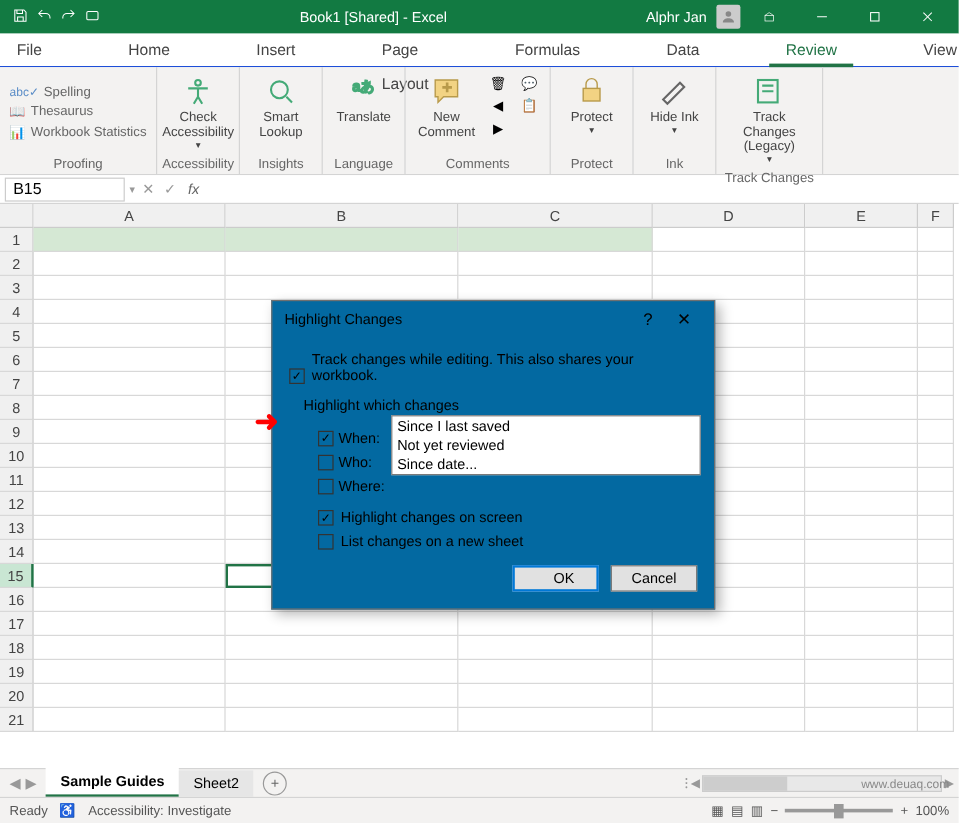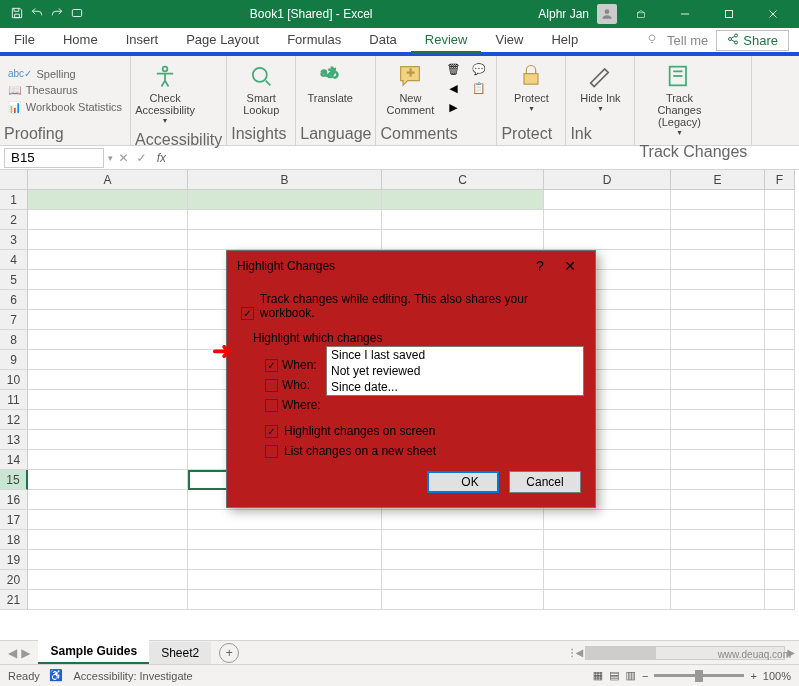--- a/index.html
+++ b/index.html
@@ -8,31 +8,31 @@
   
   .titlebar { background:#127a42; color:#fff; height:28px; display:flex; align-items:center; font-size:12px; }
   .tb-left { display:flex; align-items:center; gap:6px; padding-left:10px; }
   .tb-center { flex:1; text-align:center; }
   .tb-right { display:flex; align-items:center; gap:4px; padding-right:6px; }
   .tb-btn { width:40px; height:28px; display:flex; align-items:center; justify-content:center; }
   .tb-icon { width:14px; height:14px; fill:#fff; }
   .avatar { width:20px; height:20px; background:#ccc; border-radius:2px; display:flex; align-items:center; justify-content:center; }
   
   
-  .ribbon-tabs { background:#fff; height:28px; display:flex; align-items:center; border-bottom:4px solid #1d4ed8; font-size:13px; }
+  .ribbon-tabs { background:#fff; height:28px; display:flex; align-items:flex-start; border-bottom:1px solid #1d4ed8; font-size:13px;gap:44px; }
   .rt { padding:0 14px; height:28px; line-height:28px; color:#444; cursor:pointer; }
   .rt.active { color:#217346; border-bottom:3px solid #217346; font-weight:500; }
   .rt-end { margin-left:auto; display:flex; align-items:center; gap:8px; padding-right:10px; }
   .share-btn { border:1px solid #c0c0c0; padding:2px 10px; font-size:13px; color:#217346; display:flex; align-items:center; gap:4px; }
   
   
   .ribbon { background:#f3f2f1; height:90px; display:flex; border-bottom:1px solid #d4d4d4; font-size:11px; }
   .group { display:flex; flex-direction:column; border-right:1px solid #d4d4d4; padding:2px 4px 0; }
   .group-body { flex:1; display:flex; align-items:flex-start; }
-  .group-label { text-align:left; color:#666; padding:2px 0; font-size:16px; }
+  .group-label { text-align:center; color:#666; padding:2px 0; font-size:11px; }
   .proof-item { display:flex; align-items:center; gap:4px; padding:2px 4px; color:#666; }
   .big-btn { display:flex; flex-direction:column; align-items:center; justify-content:flex-start; padding:4px 6px; width:60px; color:#444; text-align:center; }
   .big-btn svg { width:28px; height:28px; margin-bottom:2px; }
   .small-col { display:flex; flex-direction:column; gap:1px; padding:2px 4px; }
   .small-i { width:18px; height:18px; display:flex; align-items:center; justify-content:center; }
   
   
   .formula-bar { height:24px; display:flex; align-items:center; border-bottom:1px solid #d4d4d4; font-size:12px; background:#fff; }
   .name-box { width:100px; border:1px solid #ccc; margin:2px 4px; padding:2px 6px; height:20px; }
   .fb-btns { display:flex; gap:8px; padding:0 6px; color:#999; }
@@ -63,21 +63,21 @@
   .scroll-track { width:200px; height:14px; background:#e8e8e8; border:1px solid #ccc; position:relative; }
   .scroll-thumb { position:absolute; left:0; top:0; height:100%; width:70px; background:#cdcdcd; }
   
   
   .status-bar { position:absolute; bottom:0; left:0; right:0; height:22px; background:#f3f2f1; display:flex; align-items:center; font-size:11px; color:#555; border-top:1px solid #d4d4d4; padding:0 8px; }
   .zoom-ctrl { margin-left:auto; display:flex; align-items:center; gap:6px; }
   .zoom-track { width:90px; height:3px; background:#999; position:relative; }
   .zoom-thumb { position:absolute; top:-4px; left:50%; width:8px; height:12px; background:#999; transform:translateX(-50%); }
   
   
-  .dialog { position:absolute; top:250px; left:226px; width:370px; background:#b91c1c; border:1px solid #707070; box-shadow:4px 4px 10px rgba(0,0,0,0.3); font-size:12px; }
+  .dialog { position:absolute; top:250px; left:226px; width:370px; background:#0369a1; border:1px solid #707070; box-shadow:4px 4px 10px rgba(0,0,0,0.3); font-size:12px; }
   .dlg-title { height:30px; display:flex; align-items:center; padding:0 10px; font-size:12px; }
   .dlg-title .spacer { flex:1; }
   .dlg-title .q, .dlg-title .x { width:30px; text-align:center; font-size:14px; cursor:pointer; }
   .dlg-body { padding:8px 14px 14px; }
   .dlg-row { display:flex; align-items:flex-end; padding:3px 0; gap:6px; }
   .dlg-row label { display:flex; align-items:center; gap:4px; width:72px; }
   .chk { width:13px; height:13px; border:1px solid #333; display:inline-flex; align-items:center; justify-content:center; font-size:10px; }
   .chk.on::after { content:'✓'; }
   .dlg-field { flex:1; border:1px solid #7a7a7a; padding:1px 4px; height:18px; display:flex; align-items:center; justify-content:space-between; }
   .dd-btn { width:16px; height:16px; border:1px solid #7a7a7a; display:flex; align-items:center; justify-content:center; font-size:9px; }

